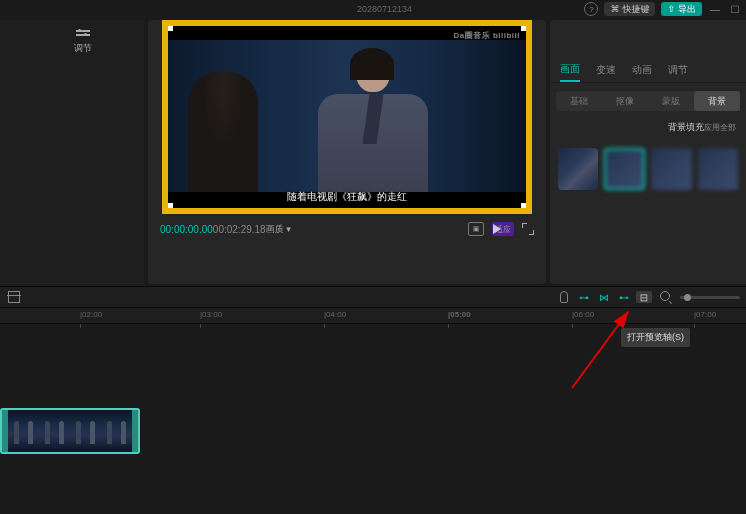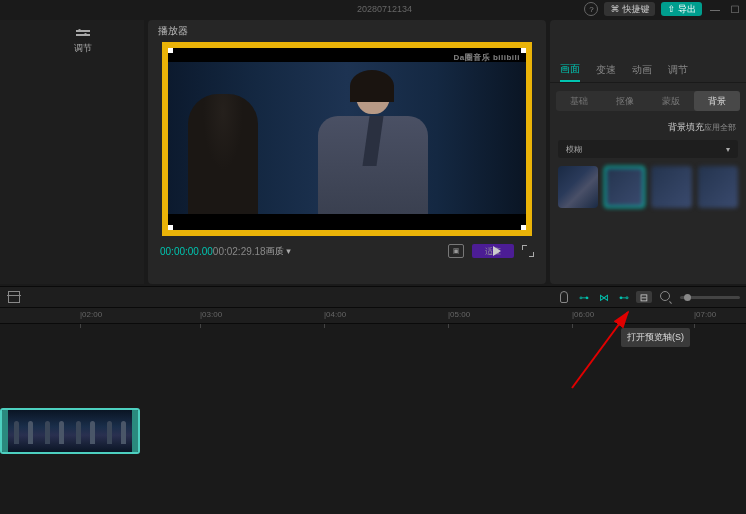--- a/index.html
+++ b/index.html
@@ -276,21 +276,21 @@
 .small-btn {
   width: 16px; height: 14px;
   border: 1px solid #777;
   border-radius: 2px;
   display: flex;
   align-items: center;
   justify-content: center;
   font-size: 7px;
   color: #999;
 }
-.small-btn.filled { background: #4c1d95; border: none; width: 42px; font-size: 8px; }
+.small-btn.filled { background: #4c1d95; border: none; width: 22px; font-size: 8px; }
 .fullscreen-icon {
   width: 12px; height: 12px;
   position: relative;
 }
 .fullscreen-icon::before, .fullscreen-icon::after {
   content: "";
   position: absolute;
   width: 4px; height: 4px;
   border: 1px solid #aaa;
 }
@@ -565,37 +565,37 @@
     <div class="tool-icon">
       <div class="slider-icon">
         <div class="line"></div>
         <div class="line"></div>
       </div>
       <span class="tool-label">调节</span>
     </div>
   </div>
 
   <div class="player-panel" style="position:relative;">
-    <div class="panel-title">播放器</div>
     <div class="video-box">
       <div class="corner tl"></div>
         <div class="corner tr"></div>
         <div class="corner bl"></div>
         <div class="corner br"></div>
       <div class="scene">
         <div class="person left"></div>
         <div class="person right">
           <div class="hair"></div>
           <div class="head"></div>
           <div class="body">
               <div class="lapel"></div>
             </div>
         </div>
       </div>
       <div class="watermark">Da圈音乐 bilibili</div>
+      <div class="subtitle">随着电视剧《狂飙》的走红</div>
     </div>
     <div class="player-controls">
       <span class="tc-current">00:00:00.00</span>
       <span class="tc-total">00:02:29.18</span>
       <span class="quality">画质 ▾</span>
       <div class="play">
           <div class="play-triangle"></div>
         </div>
       <div class="right">
         <div class="small-btn">
@@ -616,24 +616,20 @@
     </div>
     <div class="sub-tabs">
       <div class="sub-tab">基础</div>
       <div class="sub-tab">抠像</div>
       <div class="sub-tab">蒙版</div>
       <div class="sub-tab active">背景</div>
     </div>
     <div class="section-head">
       <span class="label">背景填充</span>
       <span class="link">应用全部</span>
-    </div>
-    <div class="select-row">
-      <span>模糊</span>
-      <span>▾</span>
     </div>
     <div class="thumbs">
       <div class="thumb clear"></div>
       <div class="thumb selected"></div>
       <div class="thumb"></div>
       <div class="thumb"></div>
     </div>
   </div>
 
 </div>
@@ -661,21 +657,21 @@
       <div style="position:absolute;left:4px;top:-2px;width:7px;height:7px;background:#888;border-radius:50%;"></div>
     </div>
   </div>
 </div>
 
 <div class="timeline">
   <div class="ruler">
     <div class="tick" style="left:80px;">|02:00</div>
     <div class="tick" style="left:200px;">|03:00</div>
     <div class="tick" style="left:324px;">|04:00</div>
-    <div class="tick" style="left:448px;">|05:00</div>
+    <div class="tick" style="left:448px;font-weight:bold;">|05:00</div>
     <div class="tick" style="left:572px;">|06:00</div>
     <div class="tick" style="left:694px;">|07:00</div>
   </div>
 
   <div class="tooltip">打开预览轴(S)</div>
 
   <div class="arrow" style="left:560px;top:-6px;">
     <svg width="80" height="90">
       <defs>
         <marker id="ah" markerWidth="10" markerHeight="10" refX="8" refY="3" orient="auto">

